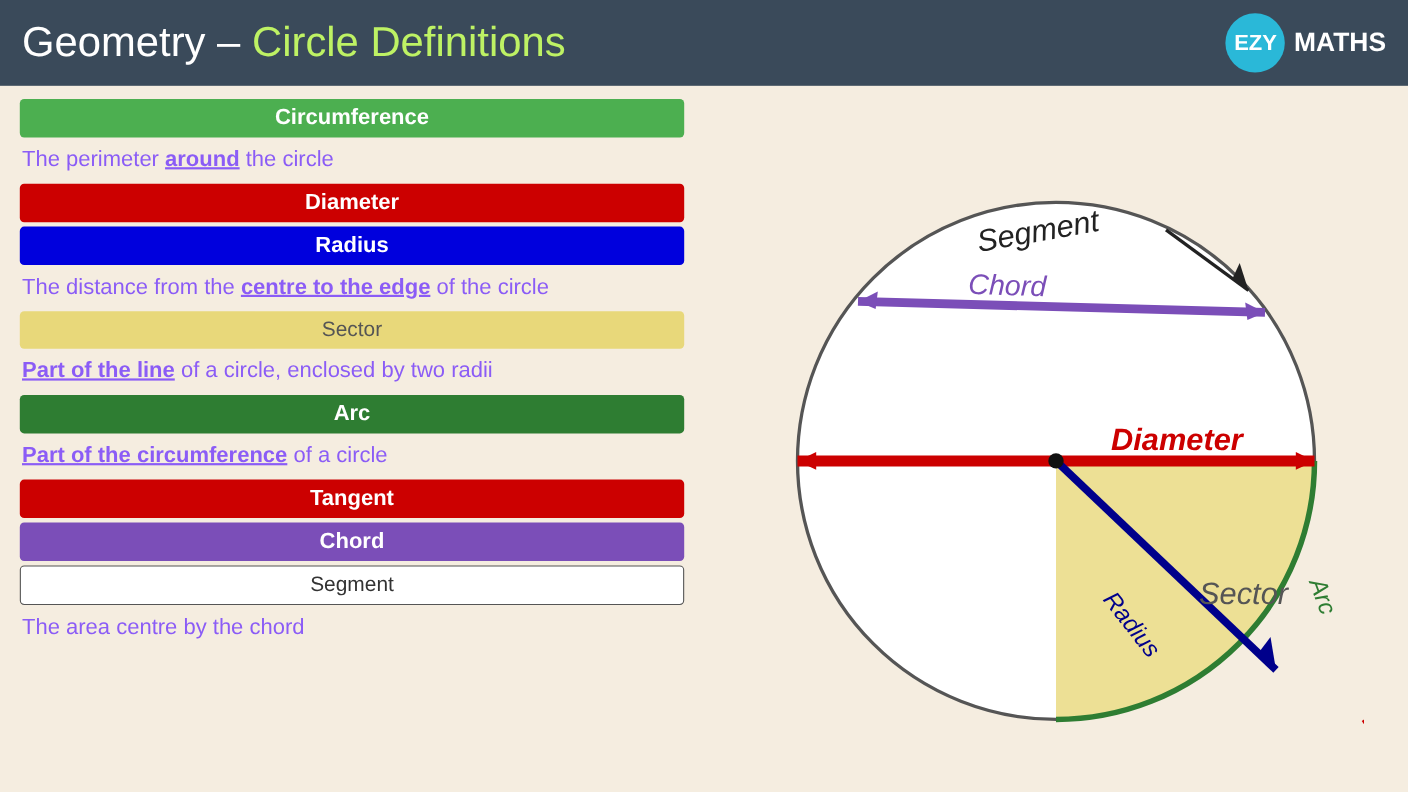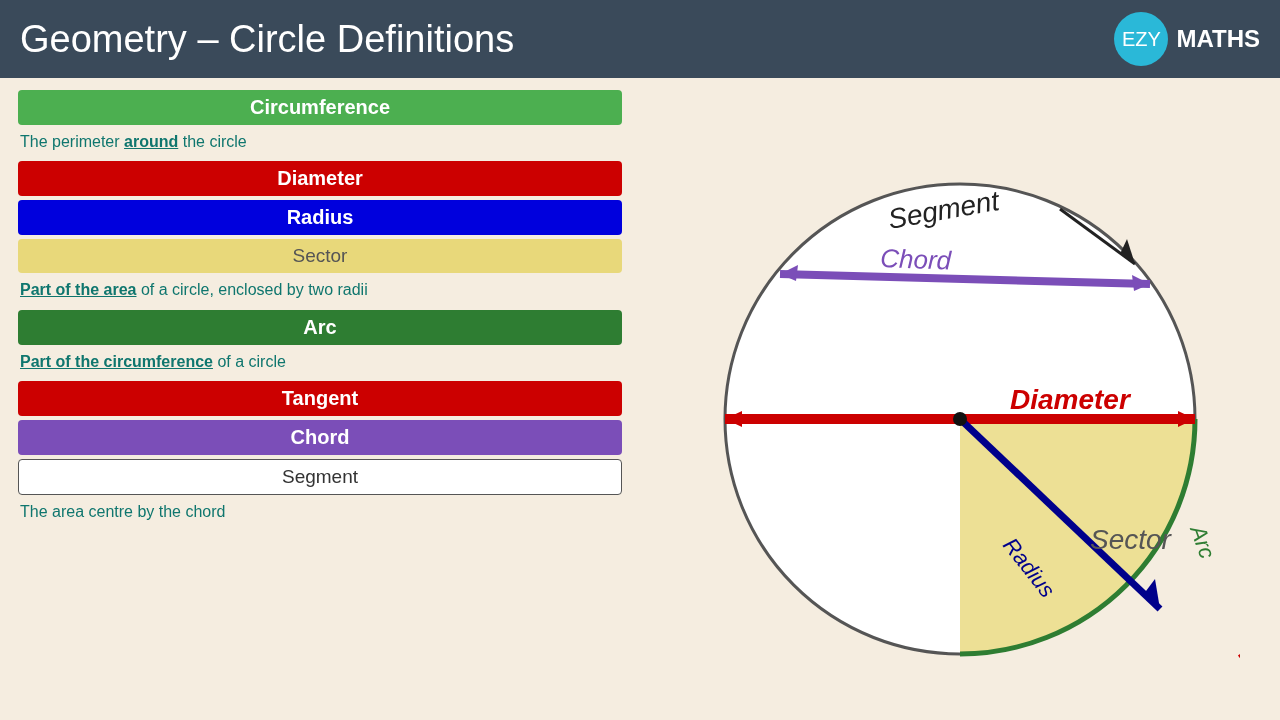--- a/index.html
+++ b/index.html
@@ -21,40 +21,40 @@
       height: 78px;
     }
 
     .header-title {
       font-size: 38px;
       font-weight: 300;
       color: white;
     }
 
     .header-title span {
-      color: #ffffff;
+      color: #bef264;
       font-weight: 400;
     }
 
     .logo {
       display: flex;
       align-items: center;
       gap: 8px;
     }
 
     .logo-circle {
       background: #2ab8d8;
       border-radius: 50%;
       width: 54px;
       height: 54px;
       display: flex;
       align-items: center;
       justify-content: center;
       font-size: 20px;
-      font-weight: normal;
+      font-weight: bold;
       color: white;
     }
 
     .logo-text {
       font-size: 24px;
       font-weight: bold;
       color: white;
     }
 
     .main-content {
@@ -86,22 +86,22 @@
     .term-bar.green { background: #4caf50; }
     .term-bar.red { background: #cc0000; }
     .term-bar.blue { background: #0000dd; }
     .term-bar.yellow { background: #e8d87a; color: #555; font-weight: normal; font-size: 19px; }
     .term-bar.green2 { background: #2e7d32; }
     .term-bar.red2 { background: #cc0000; }
     .term-bar.purple { background: #7b4eb8; }
     .term-bar.white { background: white; color: #333; border: 1.5px solid #555; font-weight: normal; font-size: 19px; }
 
     .desc {
-      font-size: 16px;
-      color: #0f766e;
+      font-size: 20px;
+      color: #8b5cf6;
       padding: 2px 2px 4px 2px;
       line-height: 1.4;
     }
 
     .desc u { text-decoration: underline; font-weight: bold; }
 
     .right-panel {
       width: 640px;
       position: relative;
       display: flex;
@@ -136,23 +136,24 @@
 
 <div class="main-content">
   <div class="left-panel">
 
     <div class="term-bar green">Circumference</div>
     <div class="desc">The perimeter <u>around</u> the circle</div>
 
     <div class="term-bar red">Diameter</div>
 
     <div class="term-bar blue">Radius</div>
+    <div class="desc">The distance from the <u>centre to the edge</u> of the circle</div>
 
     <div class="term-bar yellow">Sector</div>
-    <div class="desc"><u>Part of the area</u> of a circle, enclosed by two radii</div>
+    <div class="desc"><u>Part of the line</u> of a circle, enclosed by two radii</div>
 
     <div class="term-bar green2">Arc</div>
     <div class="desc"><u>Part of the circumference</u> of a circle</div>
 
     <div class="term-bar red2">Tangent</div>
 
     <div class="term-bar purple">Chord</div>
 
     <div class="term-bar white">Segment</div>
     <div class="desc">The area centre by the chord</div>

